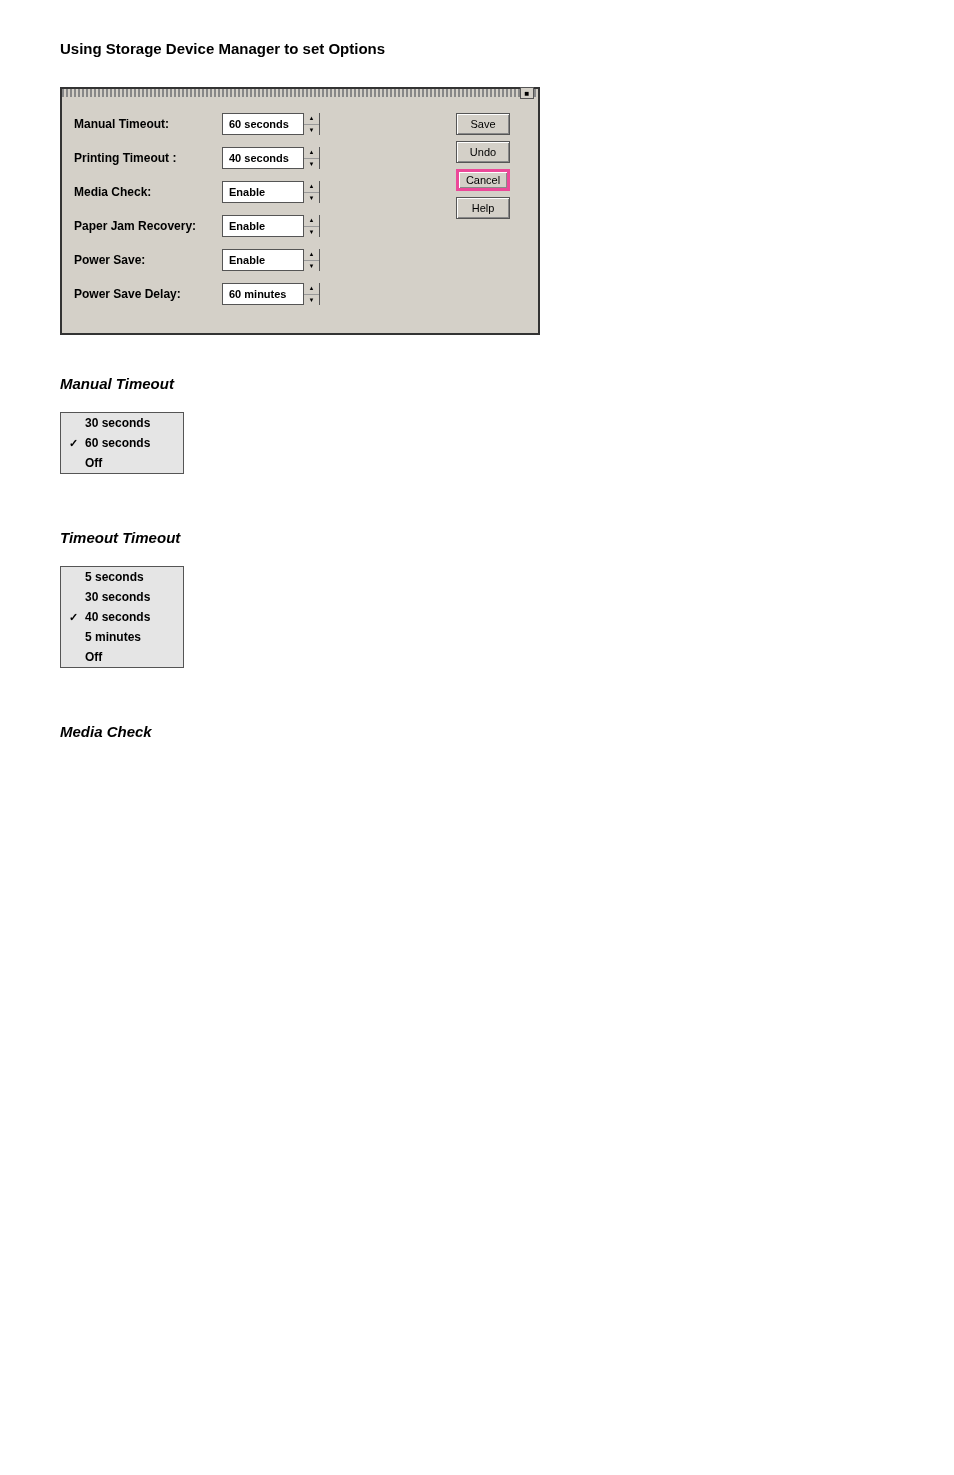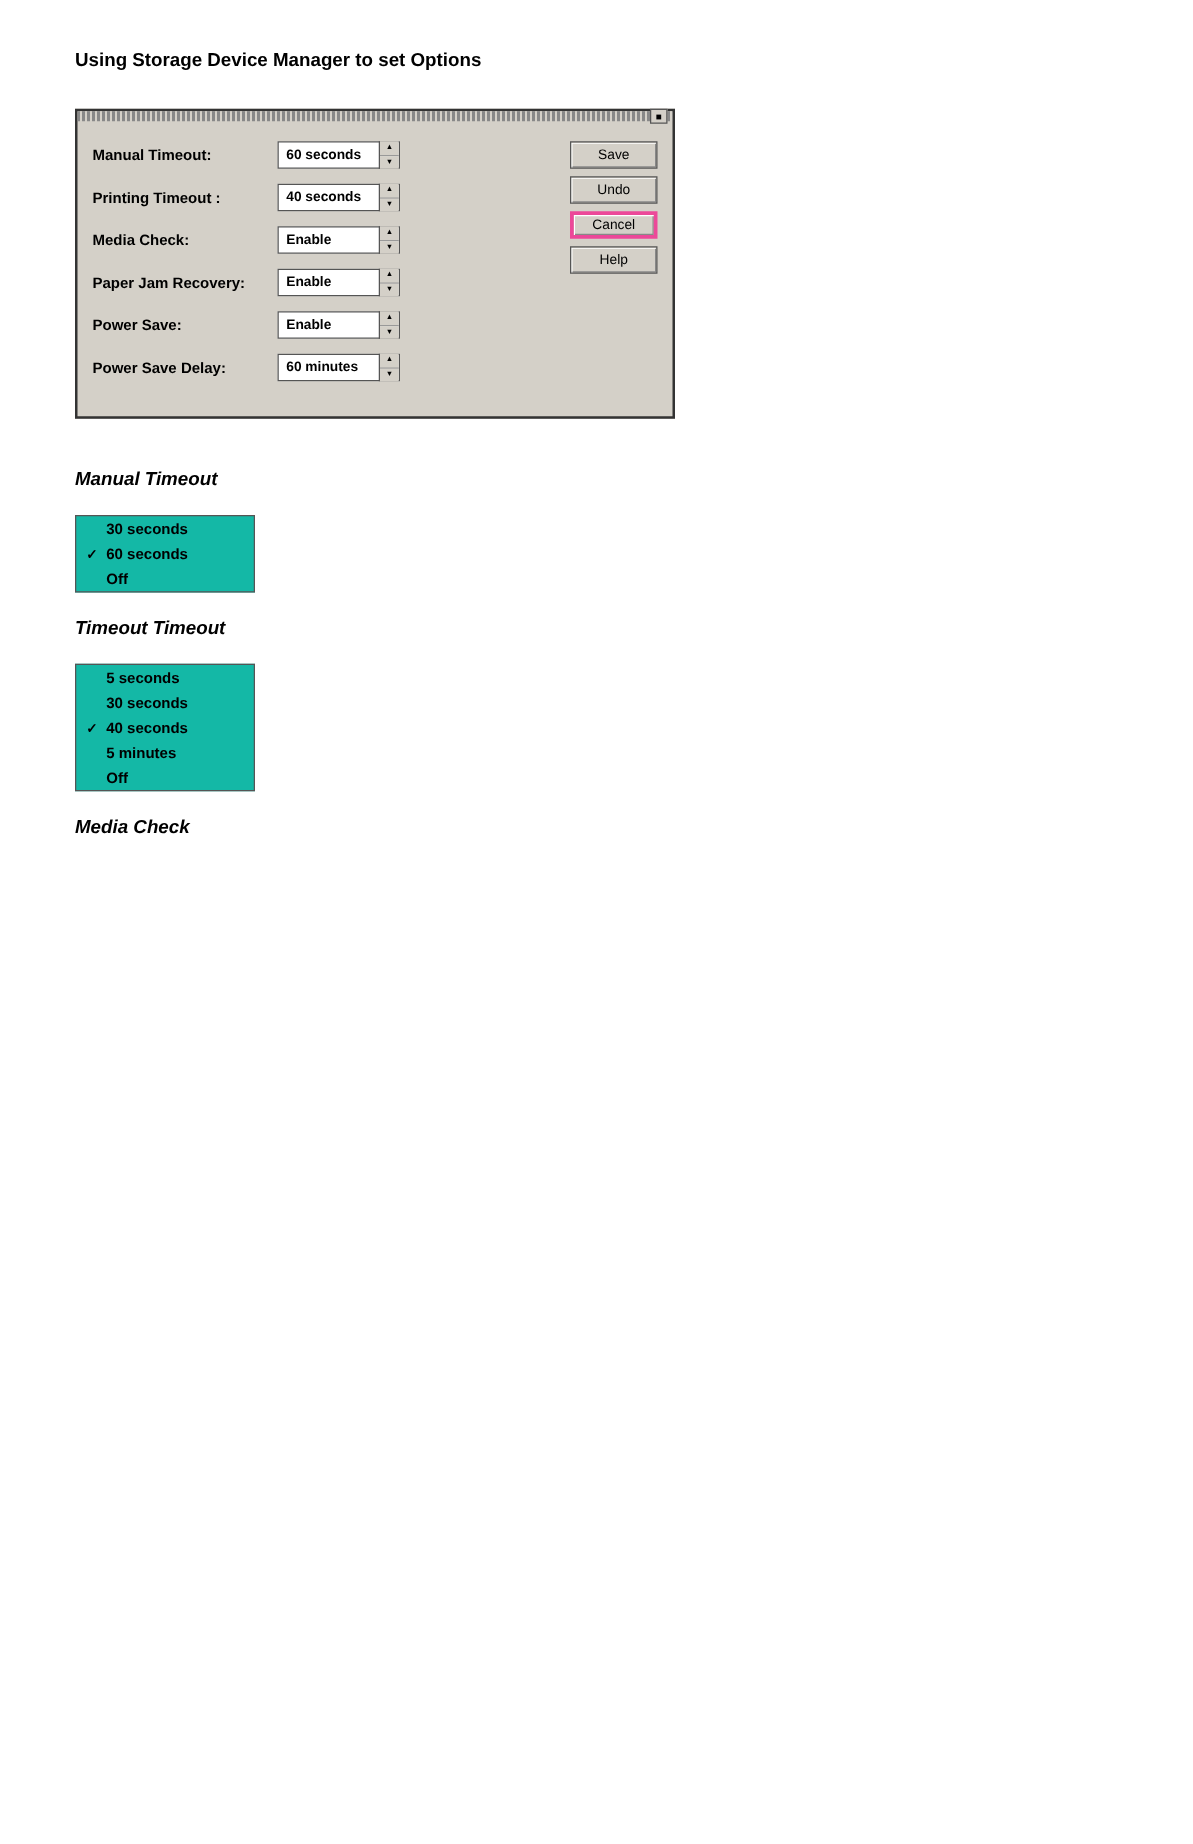--- a/index.html
+++ b/index.html
@@ -123,21 +123,21 @@
     }
 
     .dialog-buttons {
       display: flex;
       flex-direction: column;
       gap: 6px;
       width: 70px;
     }
 
     .dialog-btn {
-      width: 70px;
+      width: 54px;
       height: 22px;
       border: 1px solid #555;
       background: #d4d0c8;
       font-size: 11px;
       font-weight: normal;
       cursor: pointer;
       display: flex;
       align-items: center;
       justify-content: center;
       box-shadow: 1px 1px 0 #fff inset, -1px -1px 0 #888 inset;
@@ -150,24 +150,24 @@
     
     .section-heading {
       font-size: 15px;
       font-style: italic;
       font-weight: bold;
       margin-bottom: 20px;
     }
 
     
     .dropdown-menu {
-      width: 144px;
+      width: 124px;
       border: 1px solid #555;
-      background: #14b8a6;
-      margin-bottom: 20px;
+      background: #e5e5e5;
+      margin-bottom: 55px;
     }
 
     .dropdown-item {
       padding: 3px 8px;
       font-size: 12px;
       font-weight: bold;
       display: flex;
       align-items: center;
       gap: 4px;
       cursor: pointer;

